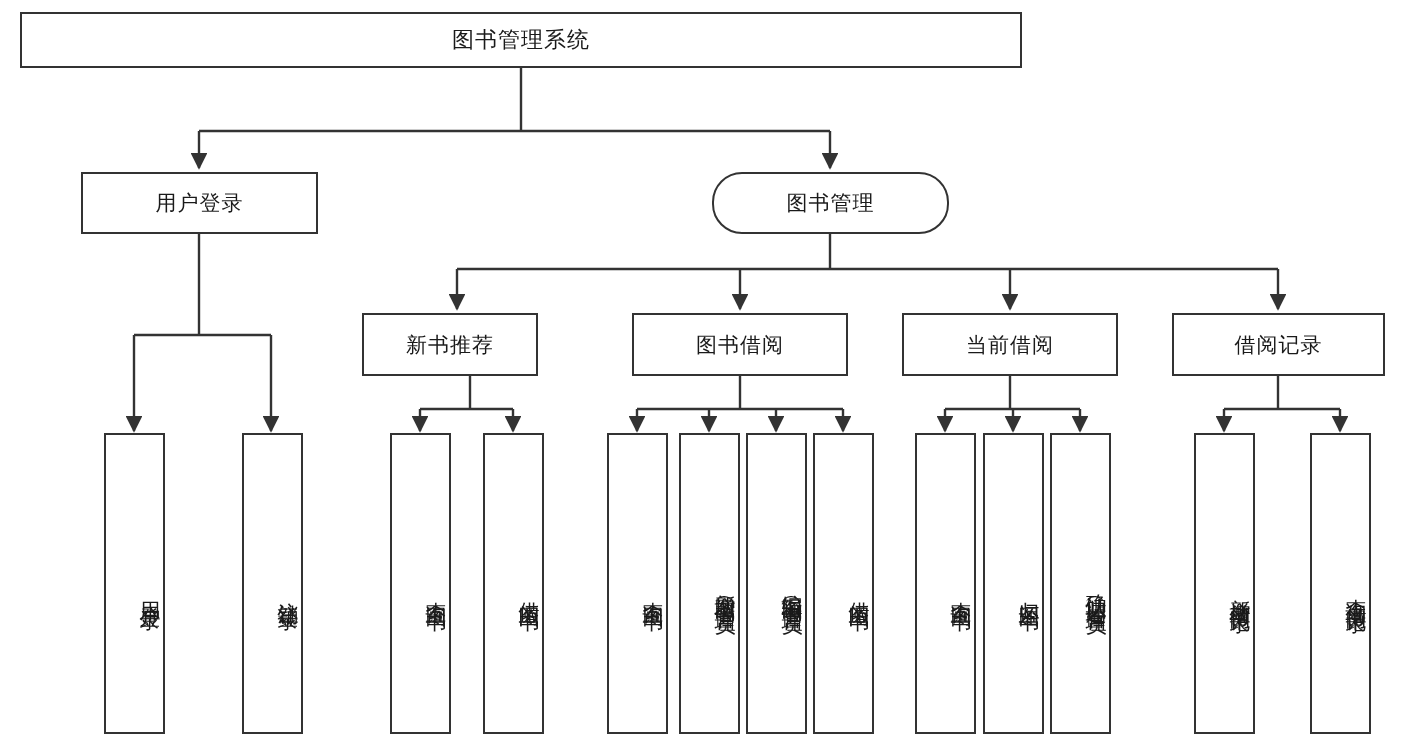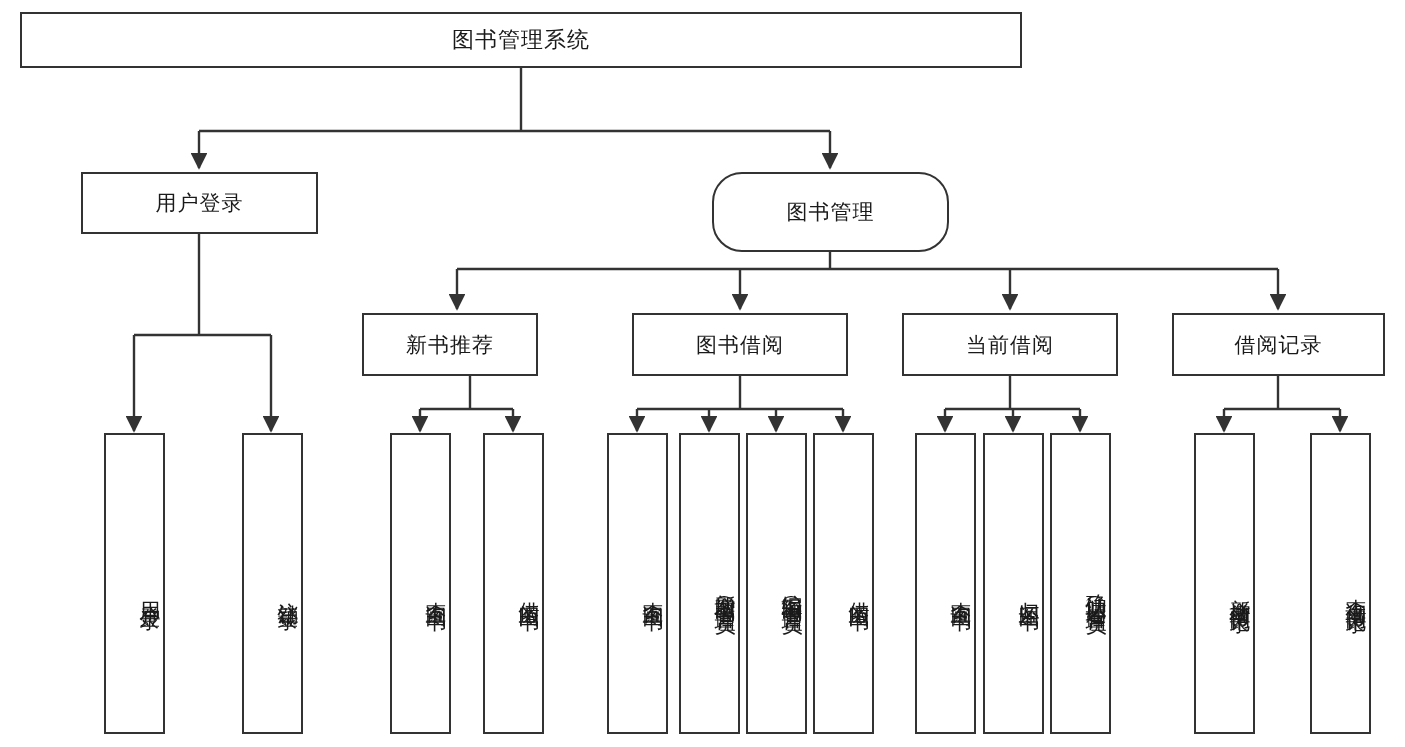--- a/index.html
+++ b/index.html
@@ -120,21 +120,21 @@
     </g>
   </svg>
 
   <div class="node horiz" id="title-node">
     <span class="txt">图书管理系统</span>
   </div>
 
   <div class="node horiz" style="left:81px;top:172px;width:237px;height:62px;">
     <span class="txt">用户登录</span>
   </div>
-  <div class="node horiz" style="left:712px;top:172px;width:237px;height:80px;border-radius:30px;">
+  <div class="node horiz" style="left:712px;top:172px;width:237px;height:62px;border-radius:30px;">
     <span class="txt">图书管理</span>
   </div>
 
   <div class="node horiz" style="left:362px;top:313px;width:176px;height:63px;">
     <span class="txt">新书推荐</span>
   </div>
   <div class="node horiz" style="left:632px;top:313px;width:216px;height:63px;">
     <span class="txt">图书借阅</span>
   </div>
   <div class="node horiz" style="left:1172px;top:313px;width:213px;height:63px;">

